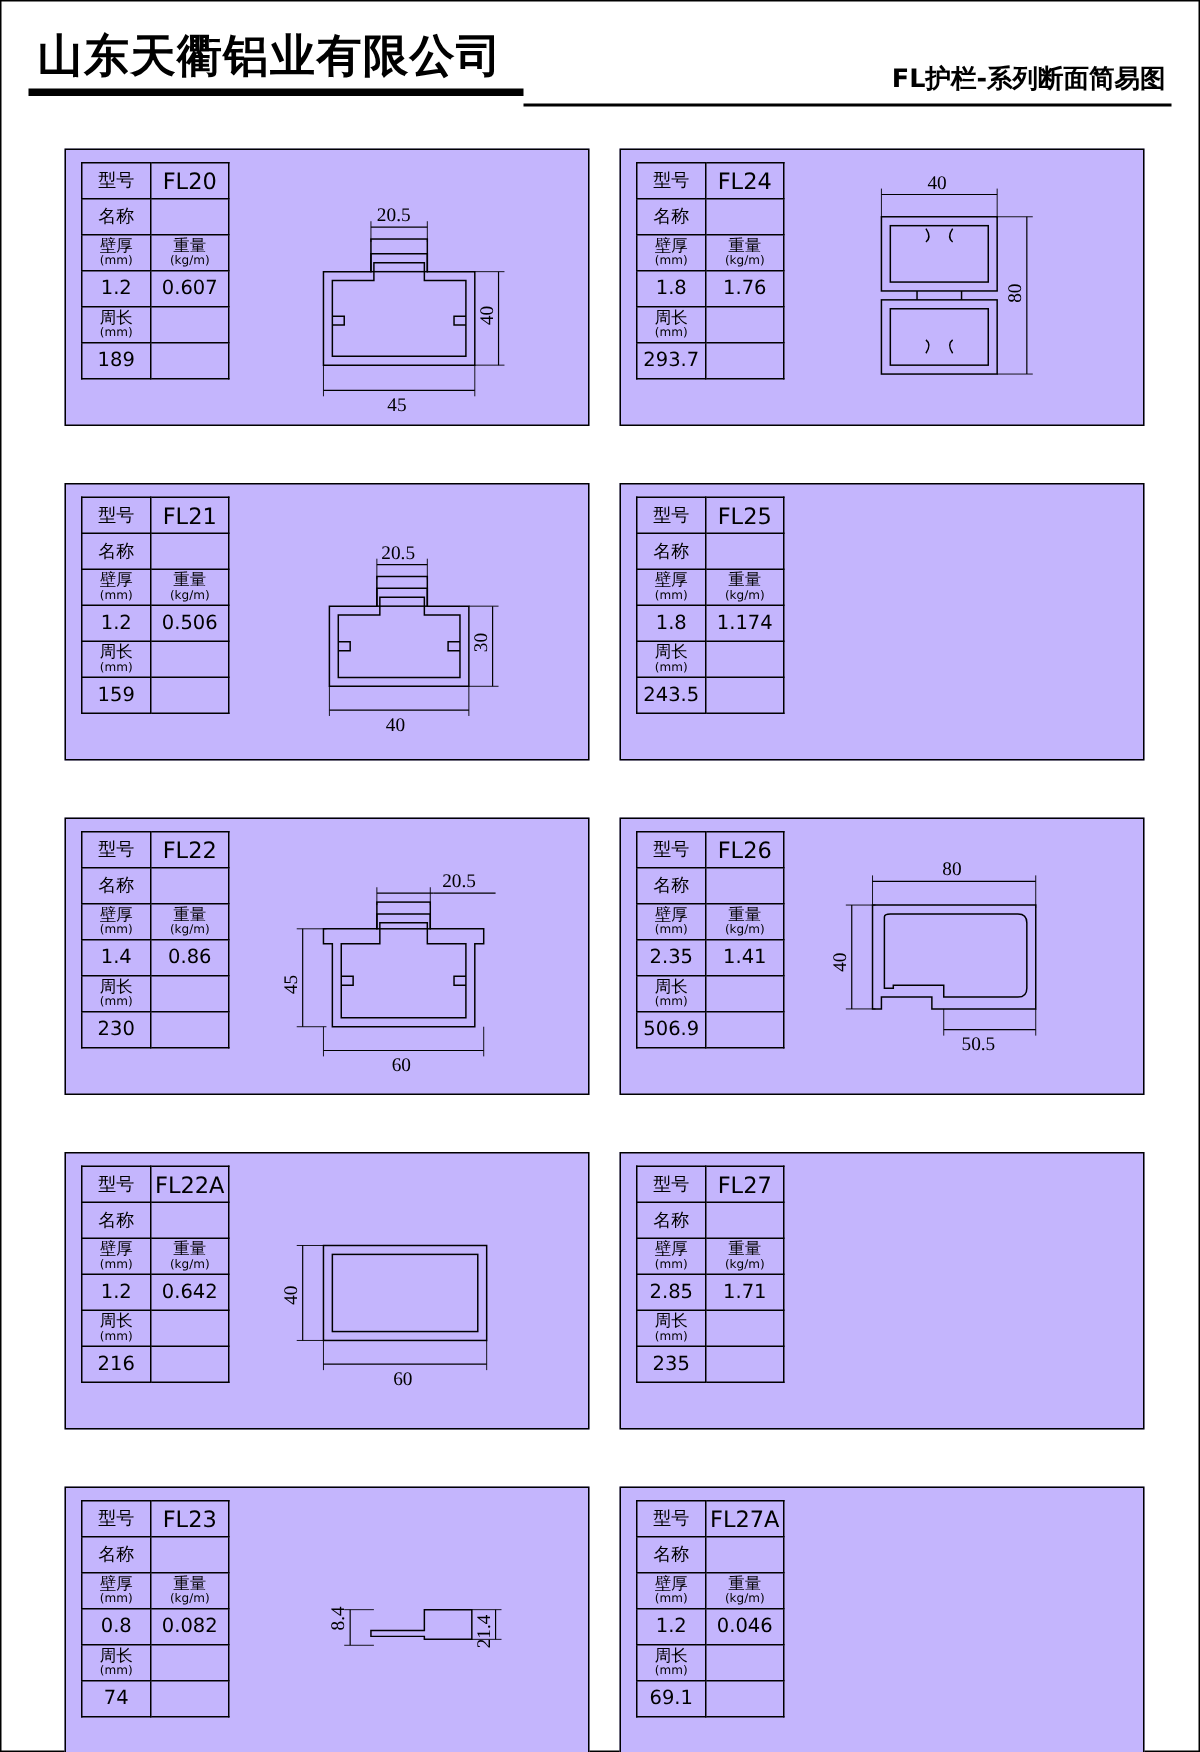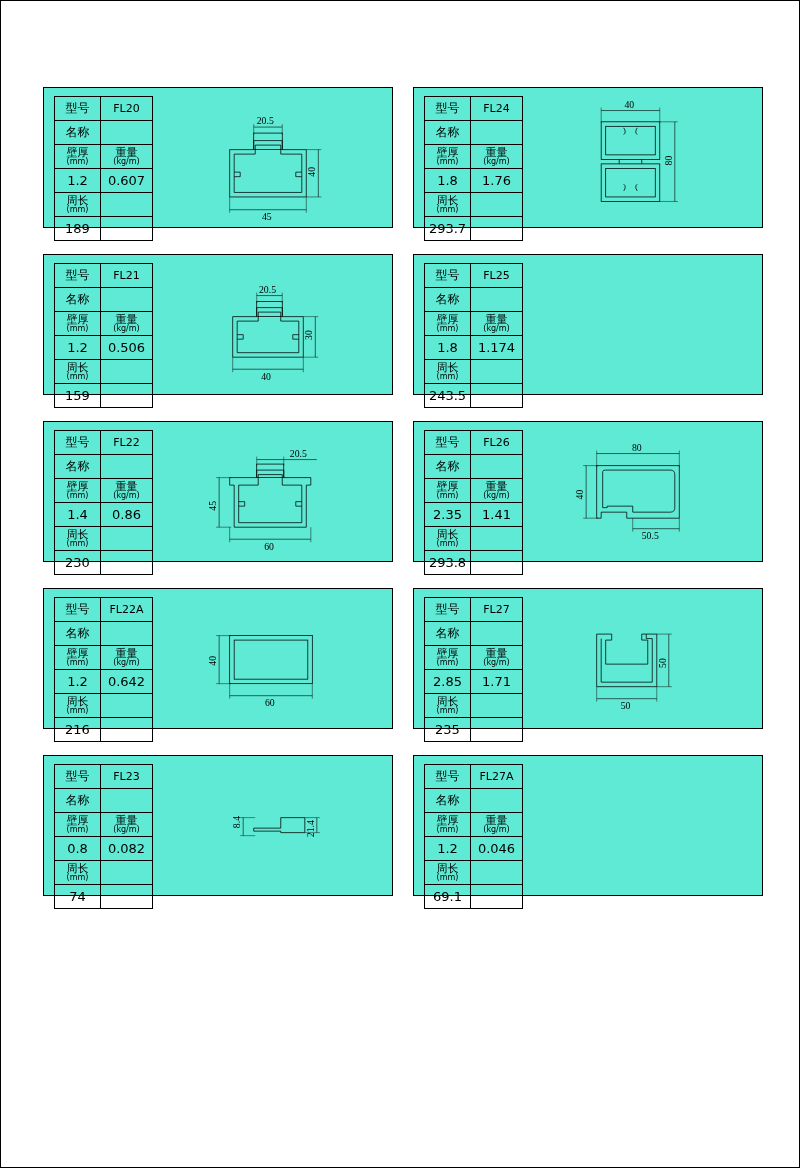--- a/index.html
+++ b/index.html
@@ -68,24 +68,25 @@
     top: 86px;
     left: 42px;
     width: 720px;
     display: grid;
     grid-template-columns: 350px 350px;
     column-gap: 20px;
     row-gap: 26px;
   }
   .card {
     position: relative;
-    height: 141px;
+    height: 185px;
     border: 1px solid #000;
     box-sizing: border-box;
-    background: #5eead4;
+    background: #c4b5fd;
+    margin-top: 12px;
   }
   
   .spec {
     position: absolute;
     left: 10px;
     top: 8px;
     border-collapse: collapse;
     font-size: 12px;
   }
   .spec td {
@@ -114,21 +115,21 @@
   .unitcell .sm {
     font-size: 8px;
     display: block;
   }
   .num {
     font-family: "Liberation Serif", serif;
     font-size: 13px;
   }
   .model {
     font-family: "Liberation Serif", serif;
-    font-size: 11px;
+    font-size: 15px;
   }
   
   .draw {
     position: absolute;
     left: 112px;
     top: 0;
     right: 0;
     bottom: 0;
   }
   .draw svg {
@@ -140,20 +141,26 @@
     font-family: "Liberation Serif", serif;
     font-size: 13px;
     fill: #000;
   }
 </style>
 </head>
 <body>
 
 <div class="page">
 
+  <div class="header">
+    <div class="company">山东天衢铝业有限公司</div>
+    <div class="header-rule-thick"></div>
+    <div class="header-rule-thin"></div>
+    <div class="doc-title">FL护栏-系列断面简易图</div>
+  </div>
 
   <div class="grid">
 
     <div class="card">
       <table class="spec">
         <tbody>
             <tr>
           <td class="label">型号</td>
           <td class="val model">FL20</td>
         </tr>
@@ -484,21 +491,21 @@
           <td class="val num">1.41</td>
         </tr>
         <tr>
           <td class="label unitcell">
             <span class="big">周长</span>
             <span class="sm">(mm)</span>
           </td>
           <td class="val"></td>
         </tr>
         <tr>
-          <td class="label num">293.8</td>
+          <td class="label num">506.9</td>
           <td class="val"></td>
         </tr>
       </tbody>
         </table>
       <div class="draw">
         <svg viewBox="0 0 238 185">
           <g fill="none" stroke="#000" stroke-width="1">
 
             <path d="M56 58 L166 58 L166 128 L96 128 L96 120 L62 120 L62 128 L56 128 Z"></path>
 
@@ -612,39 +619,20 @@
             <span class="sm">(mm)</span>
           </td>
           <td class="val"></td>
         </tr>
         <tr>
           <td class="label num">235</td>
           <td class="val"></td>
         </tr>
       </tbody>
         </table>
-      <div class="draw">
-        <svg viewBox="0 0 238 185">
-          <g fill="none" stroke="#000" stroke-width="1">
-
-            <path d="M56 60 L76 60 L76 68 L68 68 L68 100 L124 100 L124 68 L116 68 L116 60 L136 60 L136 130 L56 130 Z"></path>
-            <path d="M62 66 L62 124 L130 124 L130 66 L122 66 L122 60"></path>
-
-            <path d="M152 60 L152 130" stroke-width="0.8"></path>
-            <path d="M136 60 L156 60" stroke-width="0.6"></path>
-            <path d="M136 130 L156 130" stroke-width="0.6"></path>
-
-            <path d="M56 146 L136 146" stroke-width="0.8"></path>
-            <path d="M56 130 L56 150" stroke-width="0.6"></path>
-            <path d="M136 130 L136 150" stroke-width="0.6"></path>
-          </g>
-          <text class="dim" x="148" y="105" transform="rotate(-90 148 105)">50</text>
-          <text class="dim" x="88" y="160">50</text>
-        </svg>
-      </div>
     </div>
 
     <div class="card">
       <table class="spec">
         <tbody>
             <tr>
           <td class="label">型号</td>
           <td class="val model">FL23</td>
         </tr>
         <tr>

